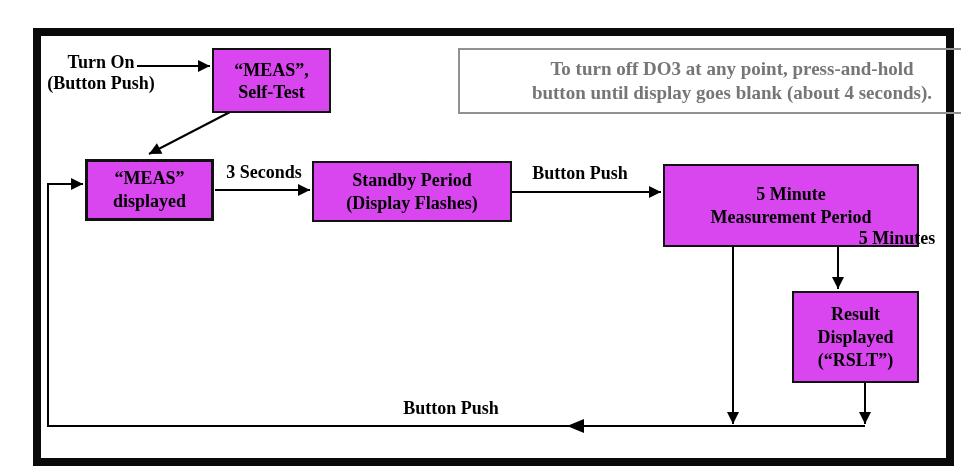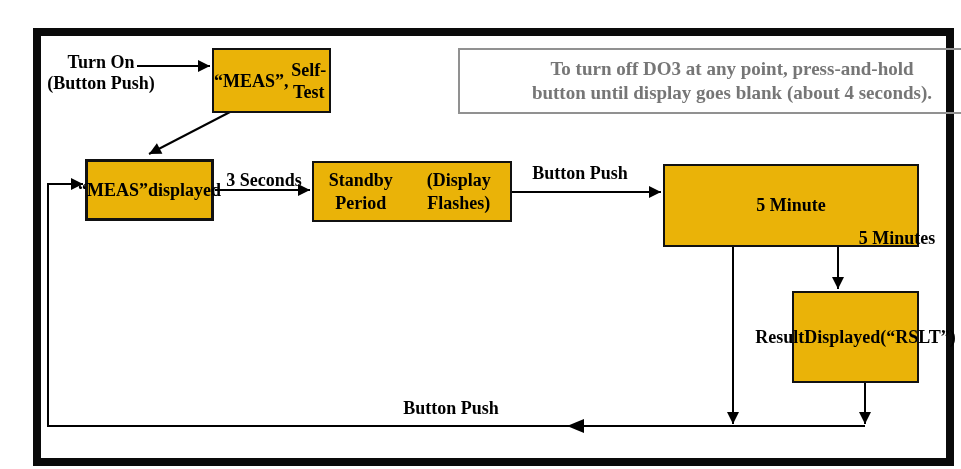--- a/index.html
+++ b/index.html
@@ -34,23 +34,23 @@
     left: 0;
     top: 0;
     width: 961px;
     height: 469px;
   }
   
   .node {
     position: absolute;
     box-sizing: border-box;
     border: 2px solid #111111;
-    background: #eab308;
+    background: #d946ef;
     display: flex;
-    flex-direction: row;
+    flex-direction: column;
     align-items: center;
     justify-content: center;
     text-align: center;
     font-size: 18px;
     line-height: 23px;
   }
   .node--meas-displayed { border-width: 3px; }
   
   .flabel {
     position: absolute;
@@ -142,29 +142,30 @@
     <span>(Display Flashes)</span>
   </div>
 
   <div class="node node--meas-displayed" style="left:85px; top:159px; width:129px; height:62px;">
     <span>“MEAS”</span>
     <span>displayed</span>
   </div>
 
   <div class="node" style="left:663px; top:164px; width:256px; height:83px;">
     <span>5 Minute</span>
+    <span>Measurement Period</span>
   </div>
 
   <div class="node" style="left:792px; top:291px; width:127px; height:92px;">
     <span>Result</span>
     <span>Displayed</span>
     <span>(“RSLT”)</span>
   </div>
 
-  <div class="flabel" style="left:205px; top:162px; width:118px;margin-top:8px;">3 Seconds</div>
+  <div class="flabel" style="left:205px; top:162px; width:118px;">3 Seconds</div>
 
   <div class="flabel" style="left:520px; top:163px; width:120px;">Button Push</div>
 
   <div class="flabel" style="left:847px; top:228px; width:100px;">5 Minutes</div>
 
   <div class="flabel" style="left:391px; top:398px; width:120px;">Button Push</div>
 
 </div>
 
 </body></html>

